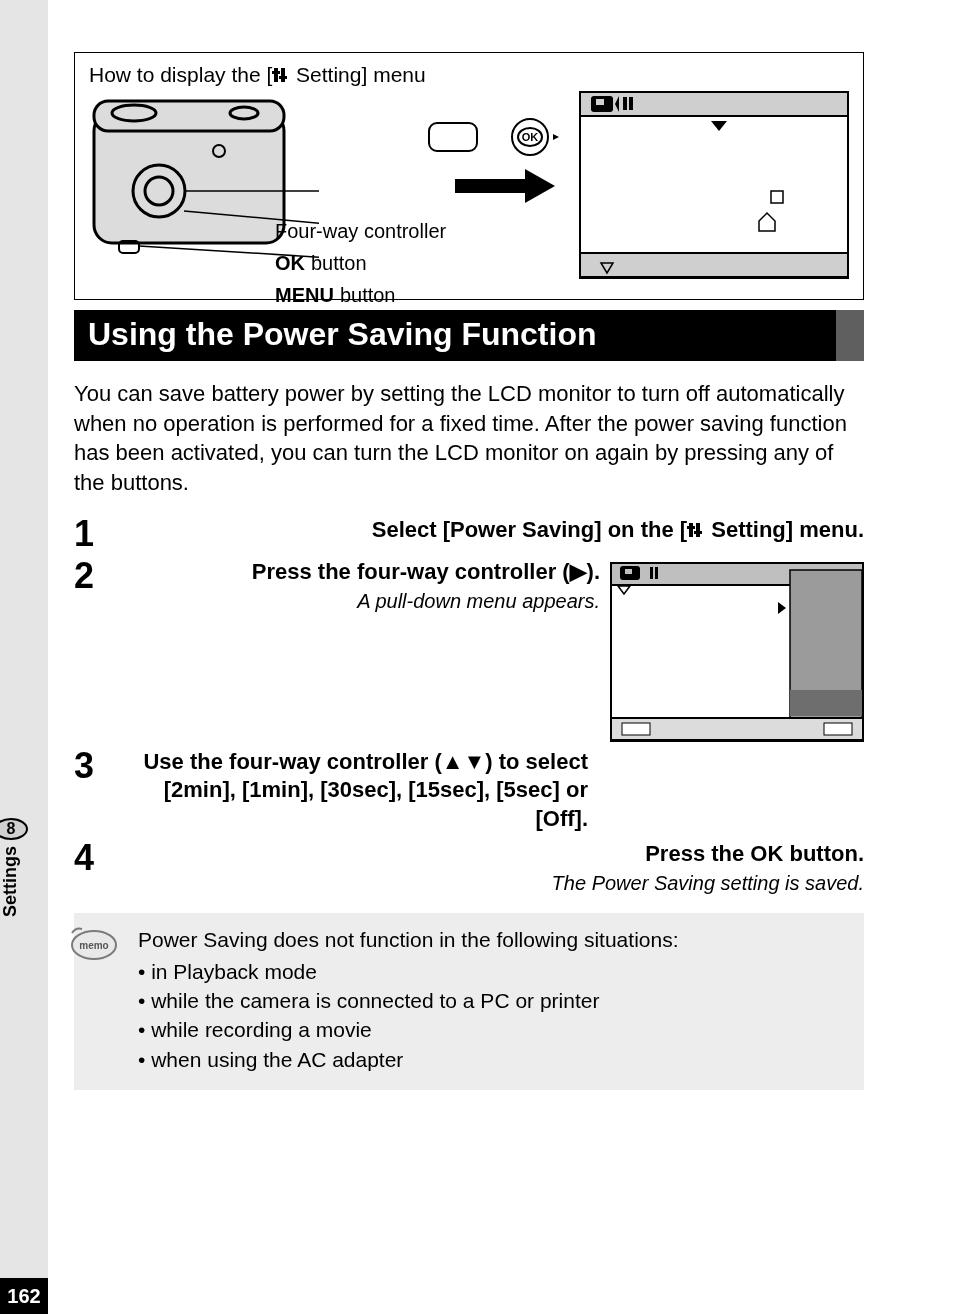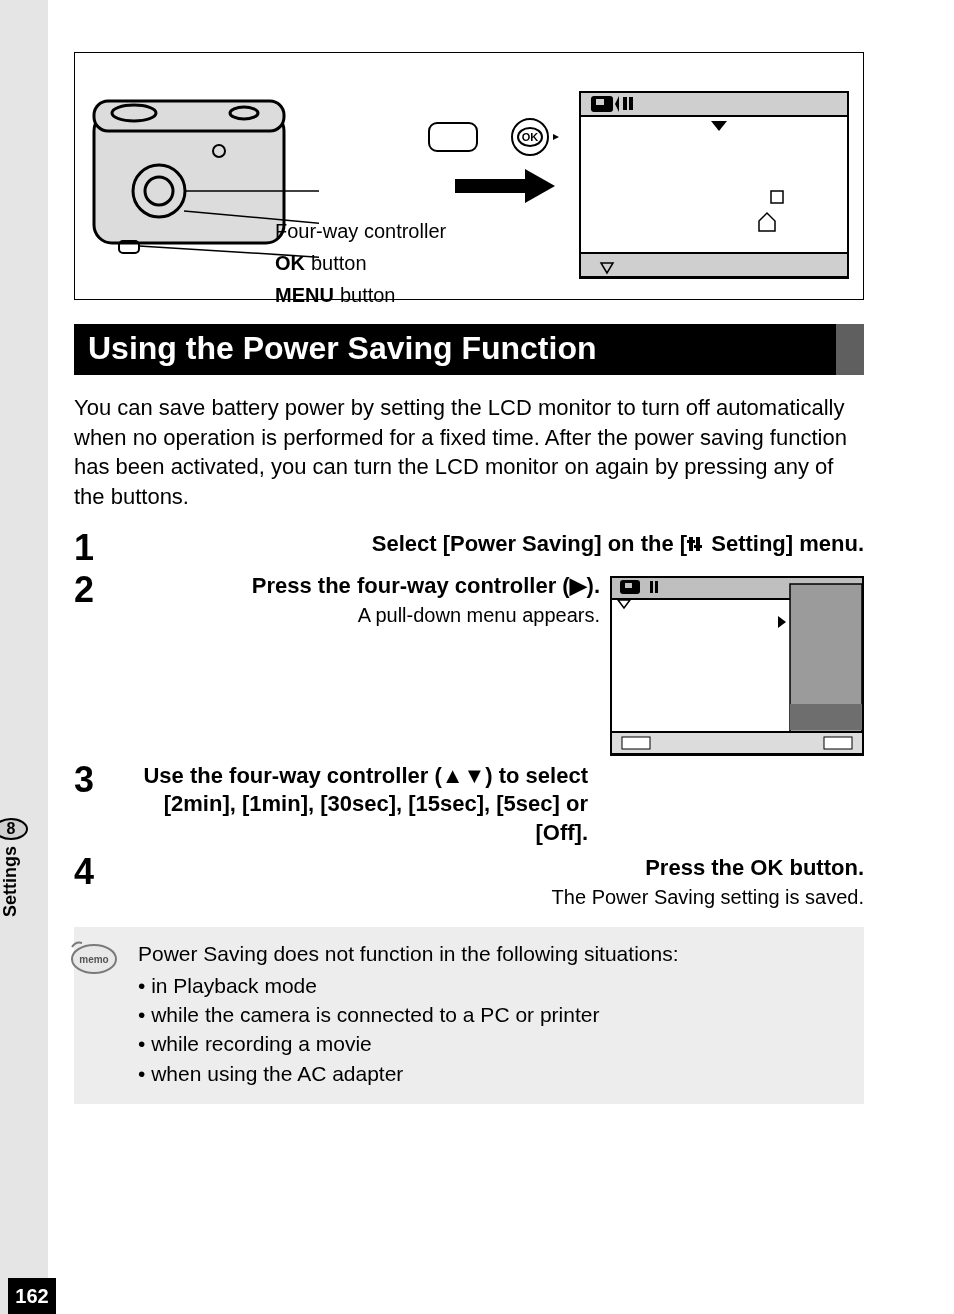--- a/index.html
+++ b/index.html
@@ -1,18 +1,18 @@
 <!DOCTYPE html>
 <html><head>
 <meta charset="utf-8">
 <style>
   * { box-sizing: border-box; margin: 0; padding: 0; }
   html, body { width: 954px; height: 1314px; font-family: Arial, Helvetica, sans-serif; color: #000; background: #fff; }
   .left-rail { position: absolute; left: 0; top: 0; width: 48px; height: 1314px; background: #e5e5e5; }
-  .page-num { position: absolute; left: 8px; bottom: 0; width: 48px; height: 36px; background: #000; color: #fff; font-weight: bold; font-size: 20px; text-align: center; line-height: 36px; }
+  .page-num { position: absolute; left: 0; bottom: 0; width: 48px; height: 36px; background: #000; color: #fff; font-weight: bold; font-size: 20px; text-align: center; line-height: 36px; }
   .side-tab { position: absolute; left: -6px; top: 818px; }
   .side-tab .oval { width: 34px; height: 22px; border: 2px solid #000; border-radius: 50%; background: #d0d0d0; display: flex; align-items: center; justify-content: center; font-size: 16px; font-weight: bold; }
   .side-tab .vtext { writing-mode: vertical-rl; transform: rotate(180deg); font-weight: bold; font-size: 18px; margin-top: 6px; margin-left: 6px; }
 
   .content { position: absolute; left: 74px; top: 52px; width: 790px; }
 
   .howto-box { border: 1px solid #000; padding: 10px 14px 14px 14px; position: relative; height: 248px; }
   .howto-title { font-size: 21px; }
 
   
@@ -22,32 +22,32 @@
   .callouts { position: absolute; left: 200px; top: 162px; font-size: 20px; line-height: 1.6; }
   .callouts .row { display: flex; align-items: center; gap: 6px; }
   .callouts .bold { font-weight: bold; }
 
   .ok-group { position: absolute; left: 350px; top: 64px; }
   .ok-group svg { display:block; }
 
   .screen-box { position: absolute; right: 14px; top: 38px; width: 270px; height: 188px; }
   .screen-box svg { width:100%; height:100%; }
 
-  .section-bar { display:flex; margin-top: 24px; }
+  .section-bar { display:flex; margin-top: 10px; }
   .section-bar .title { background:#000; color:#fff; font-size:32px; font-weight:bold; padding: 6px 14px 8px 14px; flex:1; }
   .section-bar .cap { width:28px; background:#5f5f5f; }
 
   .intro { font-size: 22px; line-height: 1.35; margin-top: 18px; }
 
   .steps { margin-top: 18px; }
   .step { display:flex; gap: 24px; margin-bottom: 6px; }
   .step .num { font-size: 36px; font-weight: bold; width: 30px; line-height: 1.0; }
   .step .body { flex:1;text-align:right; }
   .step .heading { font-size: 22px; font-weight: bold; line-height: 1.3; }
-  .step .sub { font-size: 20px; margin-top: 4px; }
+  .step .sub { font-size: 20px; margin-top: 4px; font-style: italic; }
 
   .mini-screen { float: right; width: 254px; height: 180px; margin-left: 10px; margin-top: 4px;}
   .mini-screen svg { width:100%; height:100%; }
 
   .memo-block { background:#ededed; margin-top: 18px; padding: 12px 16px 16px 64px; position: relative; font-size: 21px; line-height: 1.4; }
   .memo-badge { position:absolute; left:-10px; top:10px; }
   .memo-badge svg { width:54px; height:40px; }
   .memo-block ul { list-style: none; padding-left: 0; margin-top: 2px;}
   .memo-block li::before { content: "•  "; }
 
@@ -62,20 +62,28 @@
         <span>8</span>
       </div>
     <div class="vtext">Settings</div>
   </div>
   <div class="page-num">162</div>
 </div>
 
 <div class="content">
 
   <div class="howto-box">
+    <div class="howto-title">
+      <span>How to display the [</span><span class="tool-icon"><svg viewBox="0 0 18 18">
+            <rect x="2" y="2" width="4" height="14" fill="#000"></rect>
+            <rect x="9" y="2" width="4" height="14" fill="#000"></rect>
+            <rect x="0" y="5" width="8" height="3" fill="#000"></rect>
+            <rect x="7" y="10" width="8" height="3" fill="#000"></rect>
+          </svg></span><span> Setting] menu</span>
+    </div>
 
     <div class="camera">
       <svg viewBox="0 0 230 170">
         <rect x="5" y="22" width="190" height="130" rx="18" fill="#dcdcdc" stroke="#000" stroke-width="3"></rect>
         <rect x="5" y="10" width="190" height="30" rx="14" fill="#dcdcdc" stroke="#000" stroke-width="3"></rect>
         <ellipse cx="45" cy="22" rx="22" ry="8" fill="none" stroke="#000" stroke-width="3"></ellipse>
         <ellipse cx="155" cy="22" rx="14" ry="6" fill="none" stroke="#000" stroke-width="3"></ellipse>
 
         <circle cx="70" cy="100" r="26" fill="none" stroke="#000" stroke-width="3"></circle>
         <circle cx="70" cy="100" r="14" fill="none" stroke="#000" stroke-width="3"></circle>

